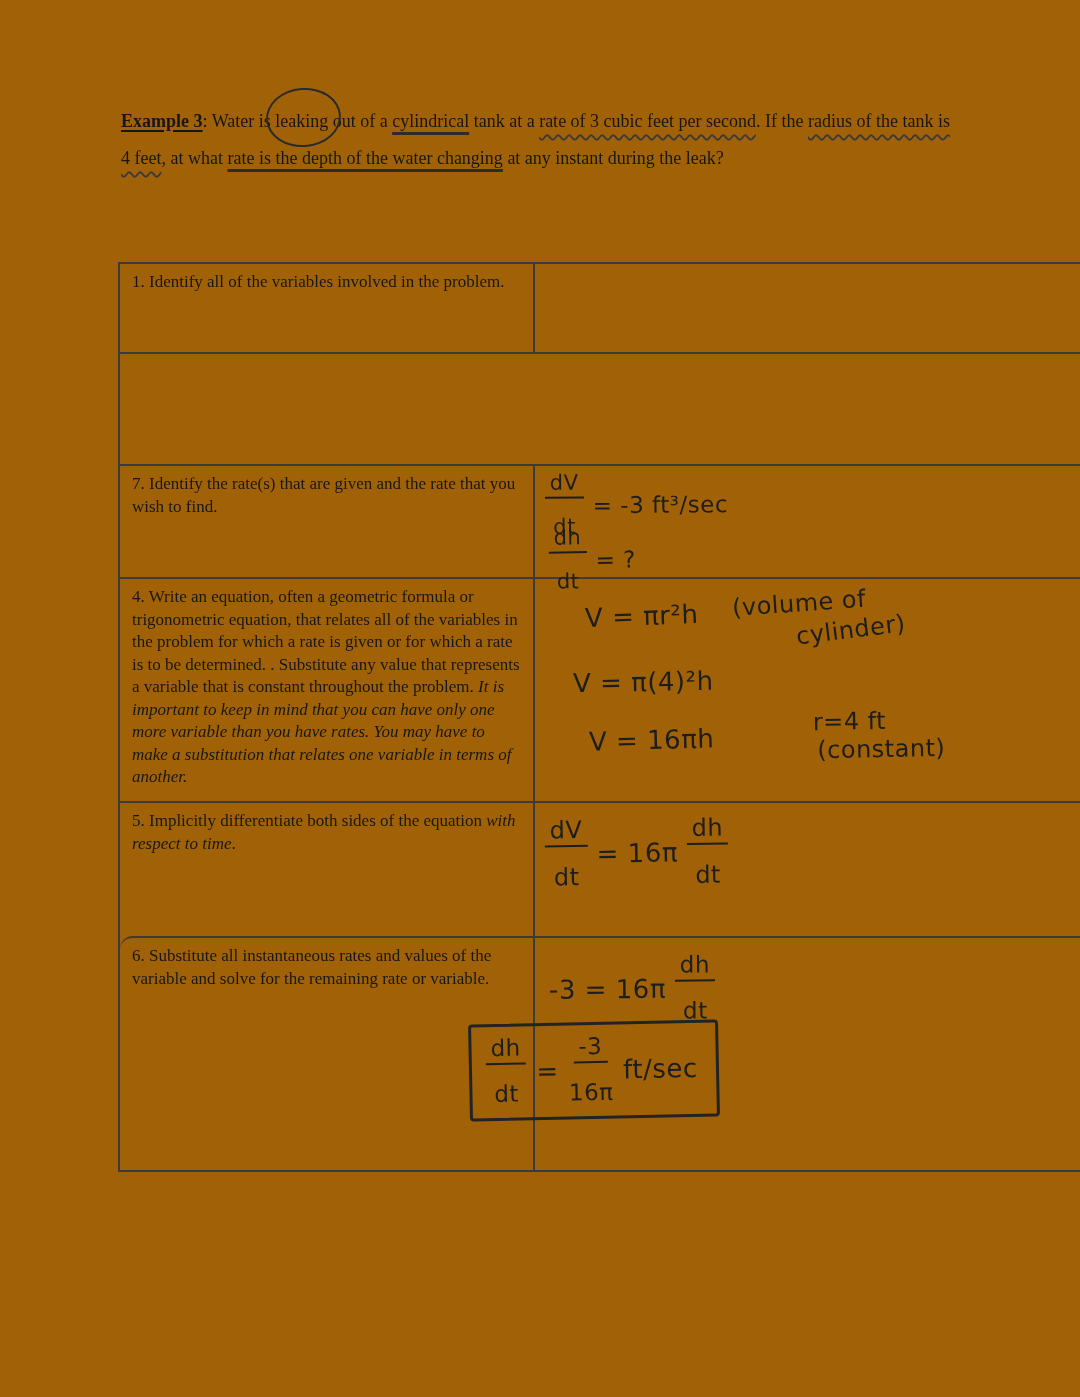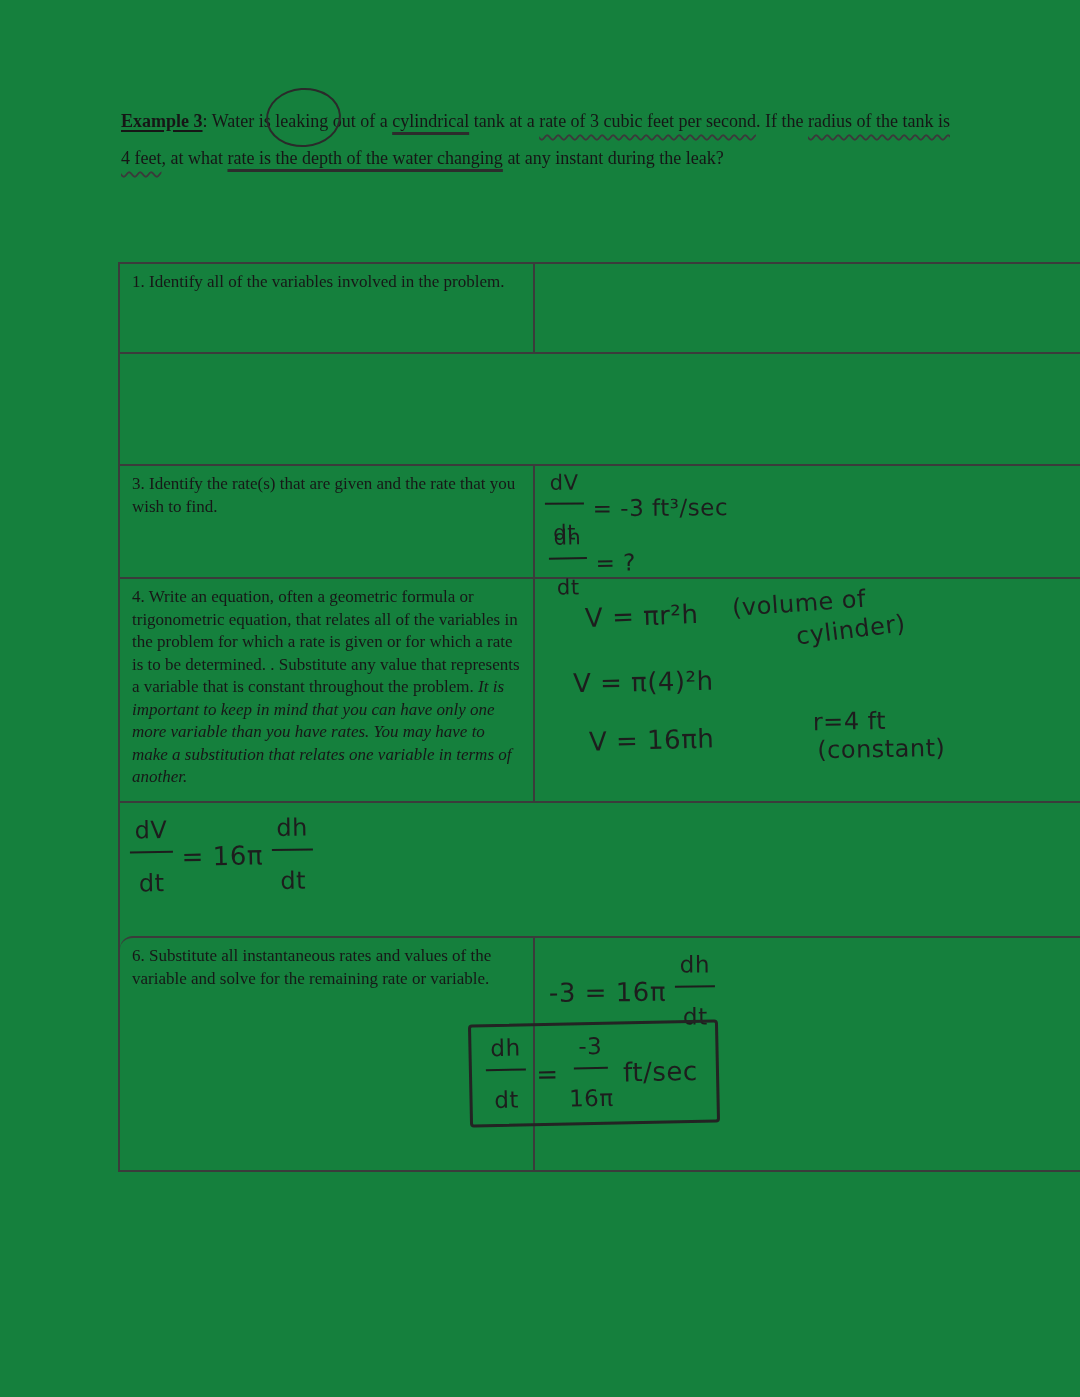--- a/index.html
+++ b/index.html
@@ -1,19 +1,19 @@
 <!DOCTYPE html>
 <html><head>
 <meta charset="utf-8">
 <style>
   html,body{margin:0;padding:0;background:#ffffff;}
   .page{
     position:relative;
     width:1080px;height:1397px;
-    background:#15803d;
+    background:#a16207;
     font-family:"Liberation Serif", serif;
     color:#141414;
     overflow:hidden;
   }
 
   
   .problem{
     position:absolute;left:121px;top:103px;width:836px;
     font-size:18px;line-height:37px;color:#161616;
   }
@@ -68,21 +68,21 @@
     font-family:"DejaVu Sans", sans-serif;
     color:#1d1d1d;
     letter-spacing:0.5px;
     white-space:nowrap;
   }
   .hw-row1{position:absolute;left:16px;top:8px;font-size:27px;transform:rotate(-0.8deg);}
   .hw-row2{position:absolute;left:14px;top:44px;font-size:28px;transform:rotate(-0.6deg);}
 
   .hw-line{position:absolute;display:flex;align-items:center;gap:9px;}
   .frac{display:inline-flex;flex-direction:column;align-items:center;line-height:1;}
-  .frac .num{display:block;padding:0 5px 9px;border-bottom:2.6px solid #1d1d1d;}
+  .frac .num{display:block;padding:0 5px 3px;border-bottom:2.6px solid #1d1d1d;}
   .frac .den{display:block;padding-top:18px;}
 
   .pos-r3l1{left:10px;top:6px;font-size:23px;transform:rotate(-0.5deg);}
   .pos-r3l2{left:14px;top:61px;font-size:23px;transform:rotate(-1deg);}
   .pos-r3l1 .frac,.pos-r3l2 .frac{font-size:21px;}
 
   .hw-r4-eq1{position:absolute;left:50px;top:22px;font-size:26px;transform:rotate(-2deg);}
   .hw-r4-note1{position:absolute;left:198px;top:8px;font-size:24px;transform:rotate(-4deg);line-height:30px;}
   .hw-r4-note1 .l2{display:block;margin-left:62px;transform:rotate(-3deg);}
   .hw-r4-eq2{position:absolute;left:38px;top:88px;font-size:26px;transform:rotate(-1deg);}
@@ -120,21 +120,21 @@
       <div class="cell left">
         <span>1.  Identify all of the variables involved in the problem.</span>
       </div>
     </div>
 
     <div class="trow r2">
     </div>
 
     <div class="trow r3">
       <div class="cell left">
-        <span>3.  Identify the rate(s) that are given and the rate that you wish to find.</span>
+        <span>7.  Identify the rate(s) that are given and the rate that you wish to find.</span>
       </div>
       <div class="cell right">
         <div class="hw hw-line pos-r3l1">
           <span class="frac">
               <span class="num">dV</span>
               <span class="den">dt</span>
             </span>
           <span>= -3 ft³/sec</span>
         </div>
         <div class="hw hw-line pos-r3l2">
@@ -160,20 +160,23 @@
         <div class="hw hw-r4-eq2">V = π(4)²h</div>
         <div class="hw hw-r4-eq3">V = 16πh</div>
         <div class="hw hw-r4-note2">
           <span>r=4 ft</span>
           <span class="l2">(constant)</span>
         </div>
       </div>
     </div>
 
     <div class="trow r5">
+      <div class="cell left">
+        <span>5.  Implicitly differentiate both sides of the equation </span><span class="it">with respect to time</span><span>.</span>
+      </div>
       <div class="cell right">
         <div class="hw hw-line pos-r5">
           <span class="frac">
               <span class="num">dV</span>
               <span class="den">dt</span>
             </span>
           <span>= 16π</span>
           <span class="frac">
               <span class="num">dh</span>
               <span class="den">dt</span>

